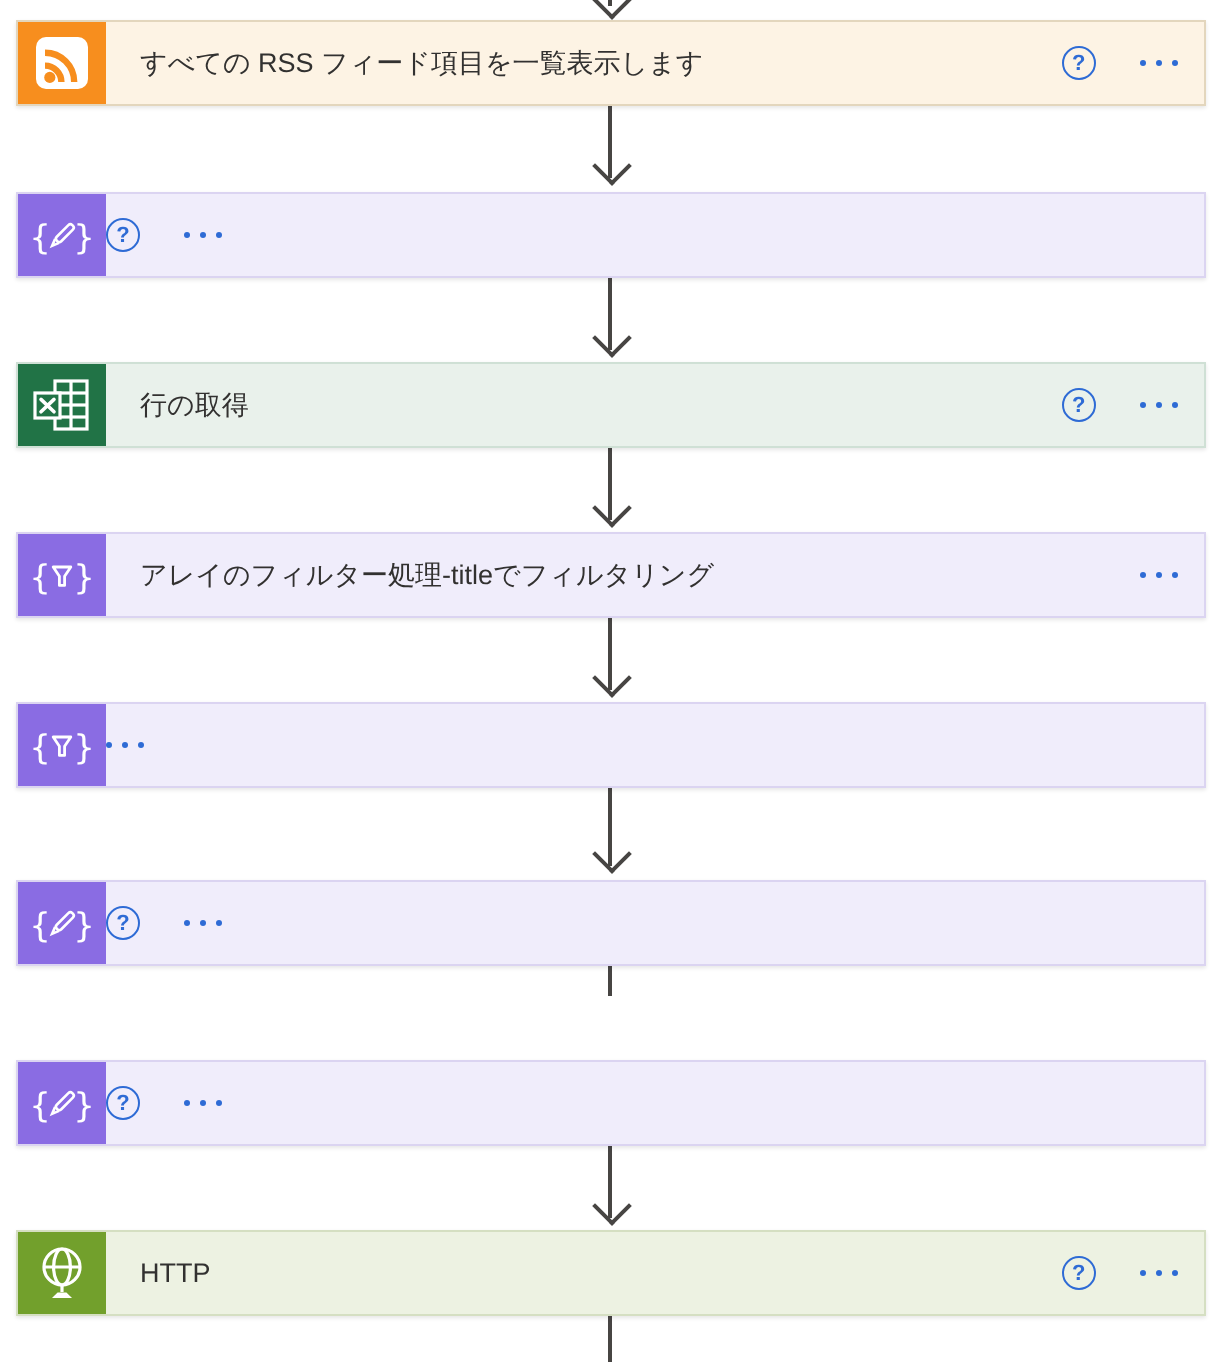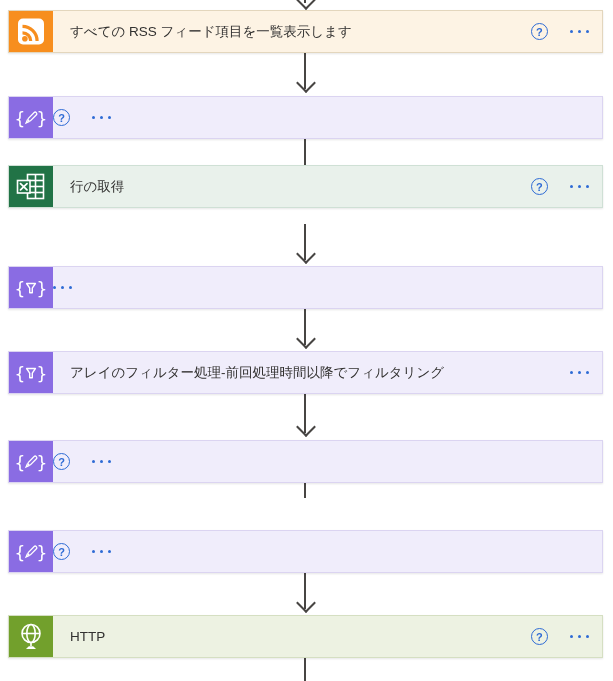--- a/index.html
+++ b/index.html
@@ -103,21 +103,21 @@
           <span>?</span>
         </div>
       <div class="menu">
           <i></i>
           <i></i>
           <i></i>
         </div>
     </div>
   </div>
 
-  <div class="card c-excel" style="top:165px">
+  <div class="card c-excel" style="top:181px">
     <div class="tile t-excel">
       <svg width="44" height="43" viewBox="0 0 44 43">
         <g stroke="#fff" stroke-width="1.6" fill="none">
           <rect x="18.5" y="9.5" width="16" height="24"></rect>
           <line x1="18.5" y1="15.5" x2="34.5" y2="15.5"></line>
           <line x1="18.5" y1="21.5" x2="34.5" y2="21.5"></line>
           <line x1="18.5" y1="27.5" x2="34.5" y2="27.5"></line>
           <line x1="26.5" y1="9.5" x2="26.5" y2="33.5"></line>
         </g>
         <rect x="8.5" y="15.5" width="12.5" height="12.5" fill="#217346" stroke="#fff" stroke-width="1.6"></rect>
@@ -141,39 +141,39 @@
   </div>
 
   <div class="card c-purple no-help" style="top:266px">
     <div class="tile t-purple">
       <svg width="44" height="43" viewBox="0 0 44 43">
         <text x="11" y="28.5" font-size="17" fill="#fff" text-anchor="middle">{</text>
         <text x="33" y="28.5" font-size="17" fill="#fff" text-anchor="middle">}</text>
         <path d="M17.6 17.5 h8.8 l-3.1 4.6 v4.6 h-2.6 v-4.6 z" fill="none" stroke="#fff" stroke-width="1.4" stroke-linejoin="round"></path>
       </svg>
     </div>
+    <div class="title">アレイのフィルター処理-titleでフィルタリング</div>
     <div class="actions">
 
       <div class="menu">
           <i></i>
           <i></i>
           <i></i>
         </div>
     </div>
   </div>
 
   <div class="card c-purple no-help" style="top:351px">
     <div class="tile t-purple">
       <svg width="44" height="43" viewBox="0 0 44 43">
         <text x="11" y="28.5" font-size="17" fill="#fff" text-anchor="middle">{</text>
         <text x="33" y="28.5" font-size="17" fill="#fff" text-anchor="middle">}</text>
         <path d="M17.6 17.5 h8.8 l-3.1 4.6 v4.6 h-2.6 v-4.6 z" fill="none" stroke="#fff" stroke-width="1.4" stroke-linejoin="round"></path>
       </svg>
     </div>
-    <div class="title">アレイのフィルター処理-前回処理時間以降でフィルタリング</div>
     <div class="actions">
 
       <div class="menu">
           <i></i>
           <i></i>
           <i></i>
         </div>
     </div>
   </div>
 

